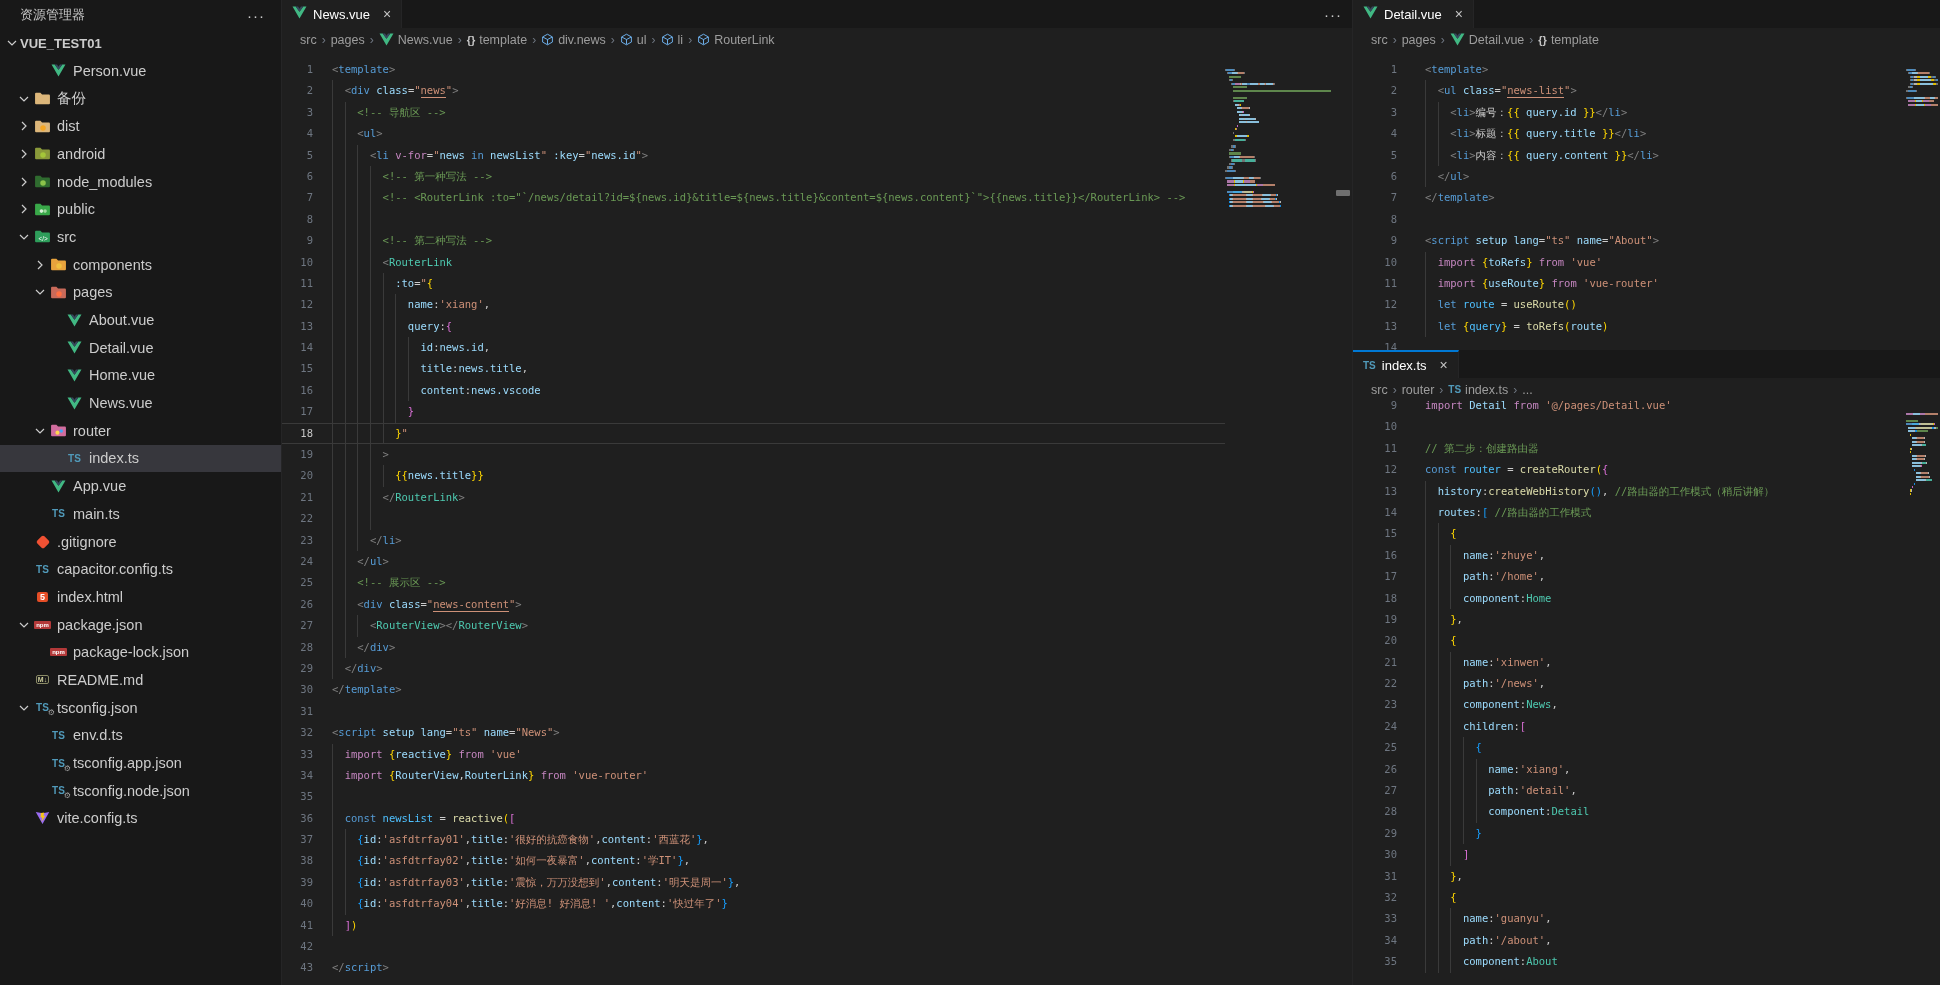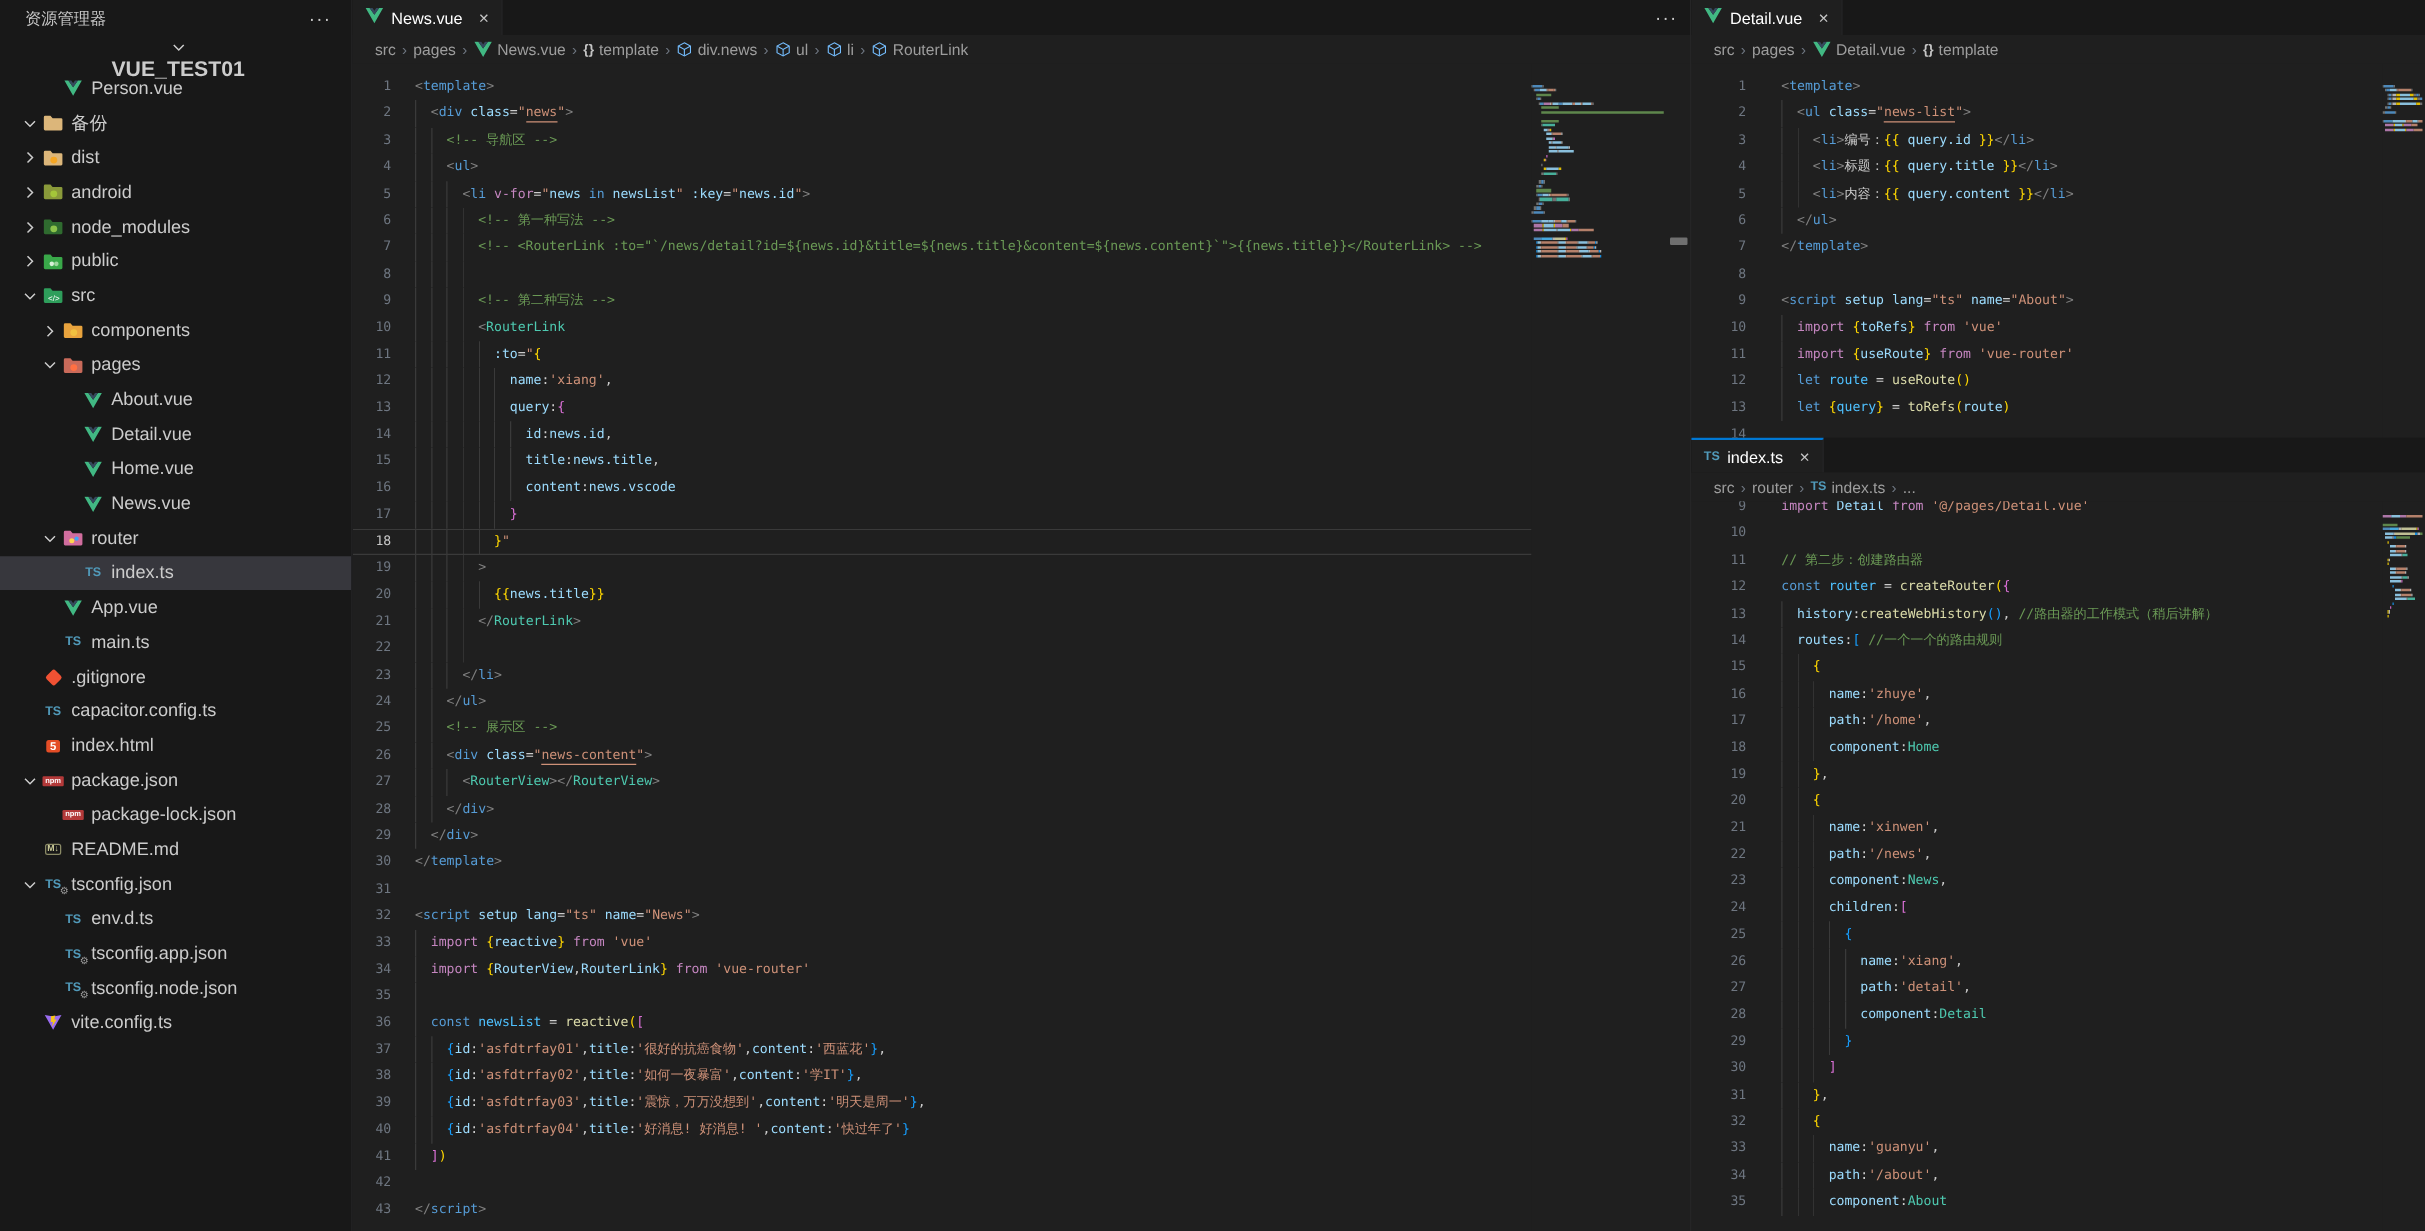--- a/index.html
+++ b/index.html
@@ -6,21 +6,21 @@
   *{box-sizing:border-box;}
   .app{position:relative;width:1940px;height:985px;overflow:hidden;background:var(--bg-editor);
        font-family:"Liberation Sans",sans-serif;color:var(--fg);}
   
   .sidebar{position:absolute;left:0;top:0;width:282px;height:985px;background:var(--bg-side);
            border-right:1px solid #252526;overflow:hidden;}
   .sb-header{position:absolute;top:0;left:0;right:0;height:30px;display:flex;align-items:center;
              padding:0 16px 0 20px;font-size:13px;color:#c5c5c5;}
   .sb-dots{margin-left:auto;color:#cccccc;font-size:15px;letter-spacing:1px;cursor:pointer;}
   .proj-row{position:absolute;top:30px;left:0;right:0;height:26px;display:flex;align-items:center;
-            font-size:17px;font-weight:bold;color:#cccccc;padding-left:4px;flex-direction:column;}
+            font-size:13px;font-weight:bold;color:#cccccc;padding-left:4px;}
   .proj-row .chev{width:16px;height:16px;display:inline-flex;align-items:center;justify-content:center;}
   .tree{position:absolute;top:57px;left:0;right:0;}
   .tr-row{height:27.7px;display:flex;align-items:center;font-size:14.5px;color:#cccccc;cursor:pointer;white-space:nowrap;}
   .tr-row.sel{background:var(--selection);}
   .tr-row .slot{width:16px;height:16px;flex:0 0 16px;display:inline-flex;align-items:center;justify-content:center;}
   .tr-row .fico{width:21px;height:16px;flex:0 0 21px;display:inline-flex;align-items:center;justify-content:center;}
   .tr-row .lbl{margin-left:4px;}
   
   .ic-ts{font-weight:bold;font-size:10px;color:#519aba;font-family:"Liberation Sans",sans-serif;}
   .ic-wrap{position:relative;display:inline-flex;}
@@ -646,21 +646,21 @@
         <span>index.ts</span>
         <span class="tclose">×</span>
       </div>
     </div>
     <div class="codewrap" id="code-index">
         <div class="cl"><span class="ln">9</span><span class="ct"><span class="tk-k">import </span><span class="tk-v">Detail </span><span class="tk-k">from </span><span class="tk-s">'@/pages/Detail.vue'</span></span></div>
         <div class="cl"><span class="ln">10</span><span class="ct"></span></div>
         <div class="cl"><span class="ln">11</span><span class="ct"><span class="tk-c">// 第二步：创建路由器</span></span></div>
         <div class="cl"><span class="ln">12</span><span class="ct"><span class="tk-k2">const </span><span class="tk-cv">router </span><span class="tk-op">= </span><span class="tk-f">createRouter</span><span class="tk-b1">(</span><span class="tk-b2">{</span></span></div>
         <div class="cl"><span class="ln">13</span><span class="ct"><span class="ig"></span><span class="tk-v">history</span><span class="tk-op">:</span><span class="tk-f">createWebHistory</span><span class="tk-b3">()</span><span class="tk-op">, </span><span class="tk-c">//路由器的工作模式（稍后讲解）</span></span></div>
-        <div class="cl"><span class="ln">14</span><span class="ct"><span class="ig"></span><span class="tk-v">routes</span><span class="tk-op">:</span><span class="tk-b3">[ </span><span class="tk-c">//一个一个的路由规则</span></span></div>
+        <div class="cl"><span class="ln">14</span><span class="ct"><span class="ig"></span><span class="tk-v">routes</span><span class="tk-op">:</span><span class="tk-b3">[ </span><span class="tk-c">//路由器的工作模式</span></span></div>
         <div class="cl"><span class="ln">15</span><span class="ct"><span class="ig"></span><span class="ig"></span><span class="tk-b1">{</span></span></div>
         <div class="cl"><span class="ln">16</span><span class="ct"><span class="ig"></span><span class="ig"></span><span class="ig"></span><span class="tk-v">name</span><span class="tk-op">:</span><span class="tk-s">'zhuye'</span><span class="tk-op">,</span></span></div>
         <div class="cl"><span class="ln">17</span><span class="ct"><span class="ig"></span><span class="ig"></span><span class="ig"></span><span class="tk-v">path</span><span class="tk-op">:</span><span class="tk-s">'/home'</span><span class="tk-op">,</span></span></div>
         <div class="cl"><span class="ln">18</span><span class="ct"><span class="ig"></span><span class="ig"></span><span class="ig"></span><span class="tk-v">component</span><span class="tk-op">:</span><span class="tk-cp">Home</span></span></div>
         <div class="cl"><span class="ln">19</span><span class="ct"><span class="ig"></span><span class="ig"></span><span class="tk-b1">}</span><span class="tk-op">,</span></span></div>
         <div class="cl"><span class="ln">20</span><span class="ct"><span class="ig"></span><span class="ig"></span><span class="tk-b1">{</span></span></div>
         <div class="cl"><span class="ln">21</span><span class="ct"><span class="ig"></span><span class="ig"></span><span class="ig"></span><span class="tk-v">name</span><span class="tk-op">:</span><span class="tk-s">'xinwen'</span><span class="tk-op">,</span></span></div>
         <div class="cl"><span class="ln">22</span><span class="ct"><span class="ig"></span><span class="ig"></span><span class="ig"></span><span class="tk-v">path</span><span class="tk-op">:</span><span class="tk-s">'/news'</span><span class="tk-op">,</span></span></div>
         <div class="cl"><span class="ln">23</span><span class="ct"><span class="ig"></span><span class="ig"></span><span class="ig"></span><span class="tk-v">component</span><span class="tk-op">:</span><span class="tk-cp">News</span><span class="tk-op">,</span></span></div>
         <div class="cl"><span class="ln">24</span><span class="ct"><span class="ig"></span><span class="ig"></span><span class="ig"></span><span class="tk-v">children</span><span class="tk-op">:</span><span class="tk-b2">[</span></span></div>

